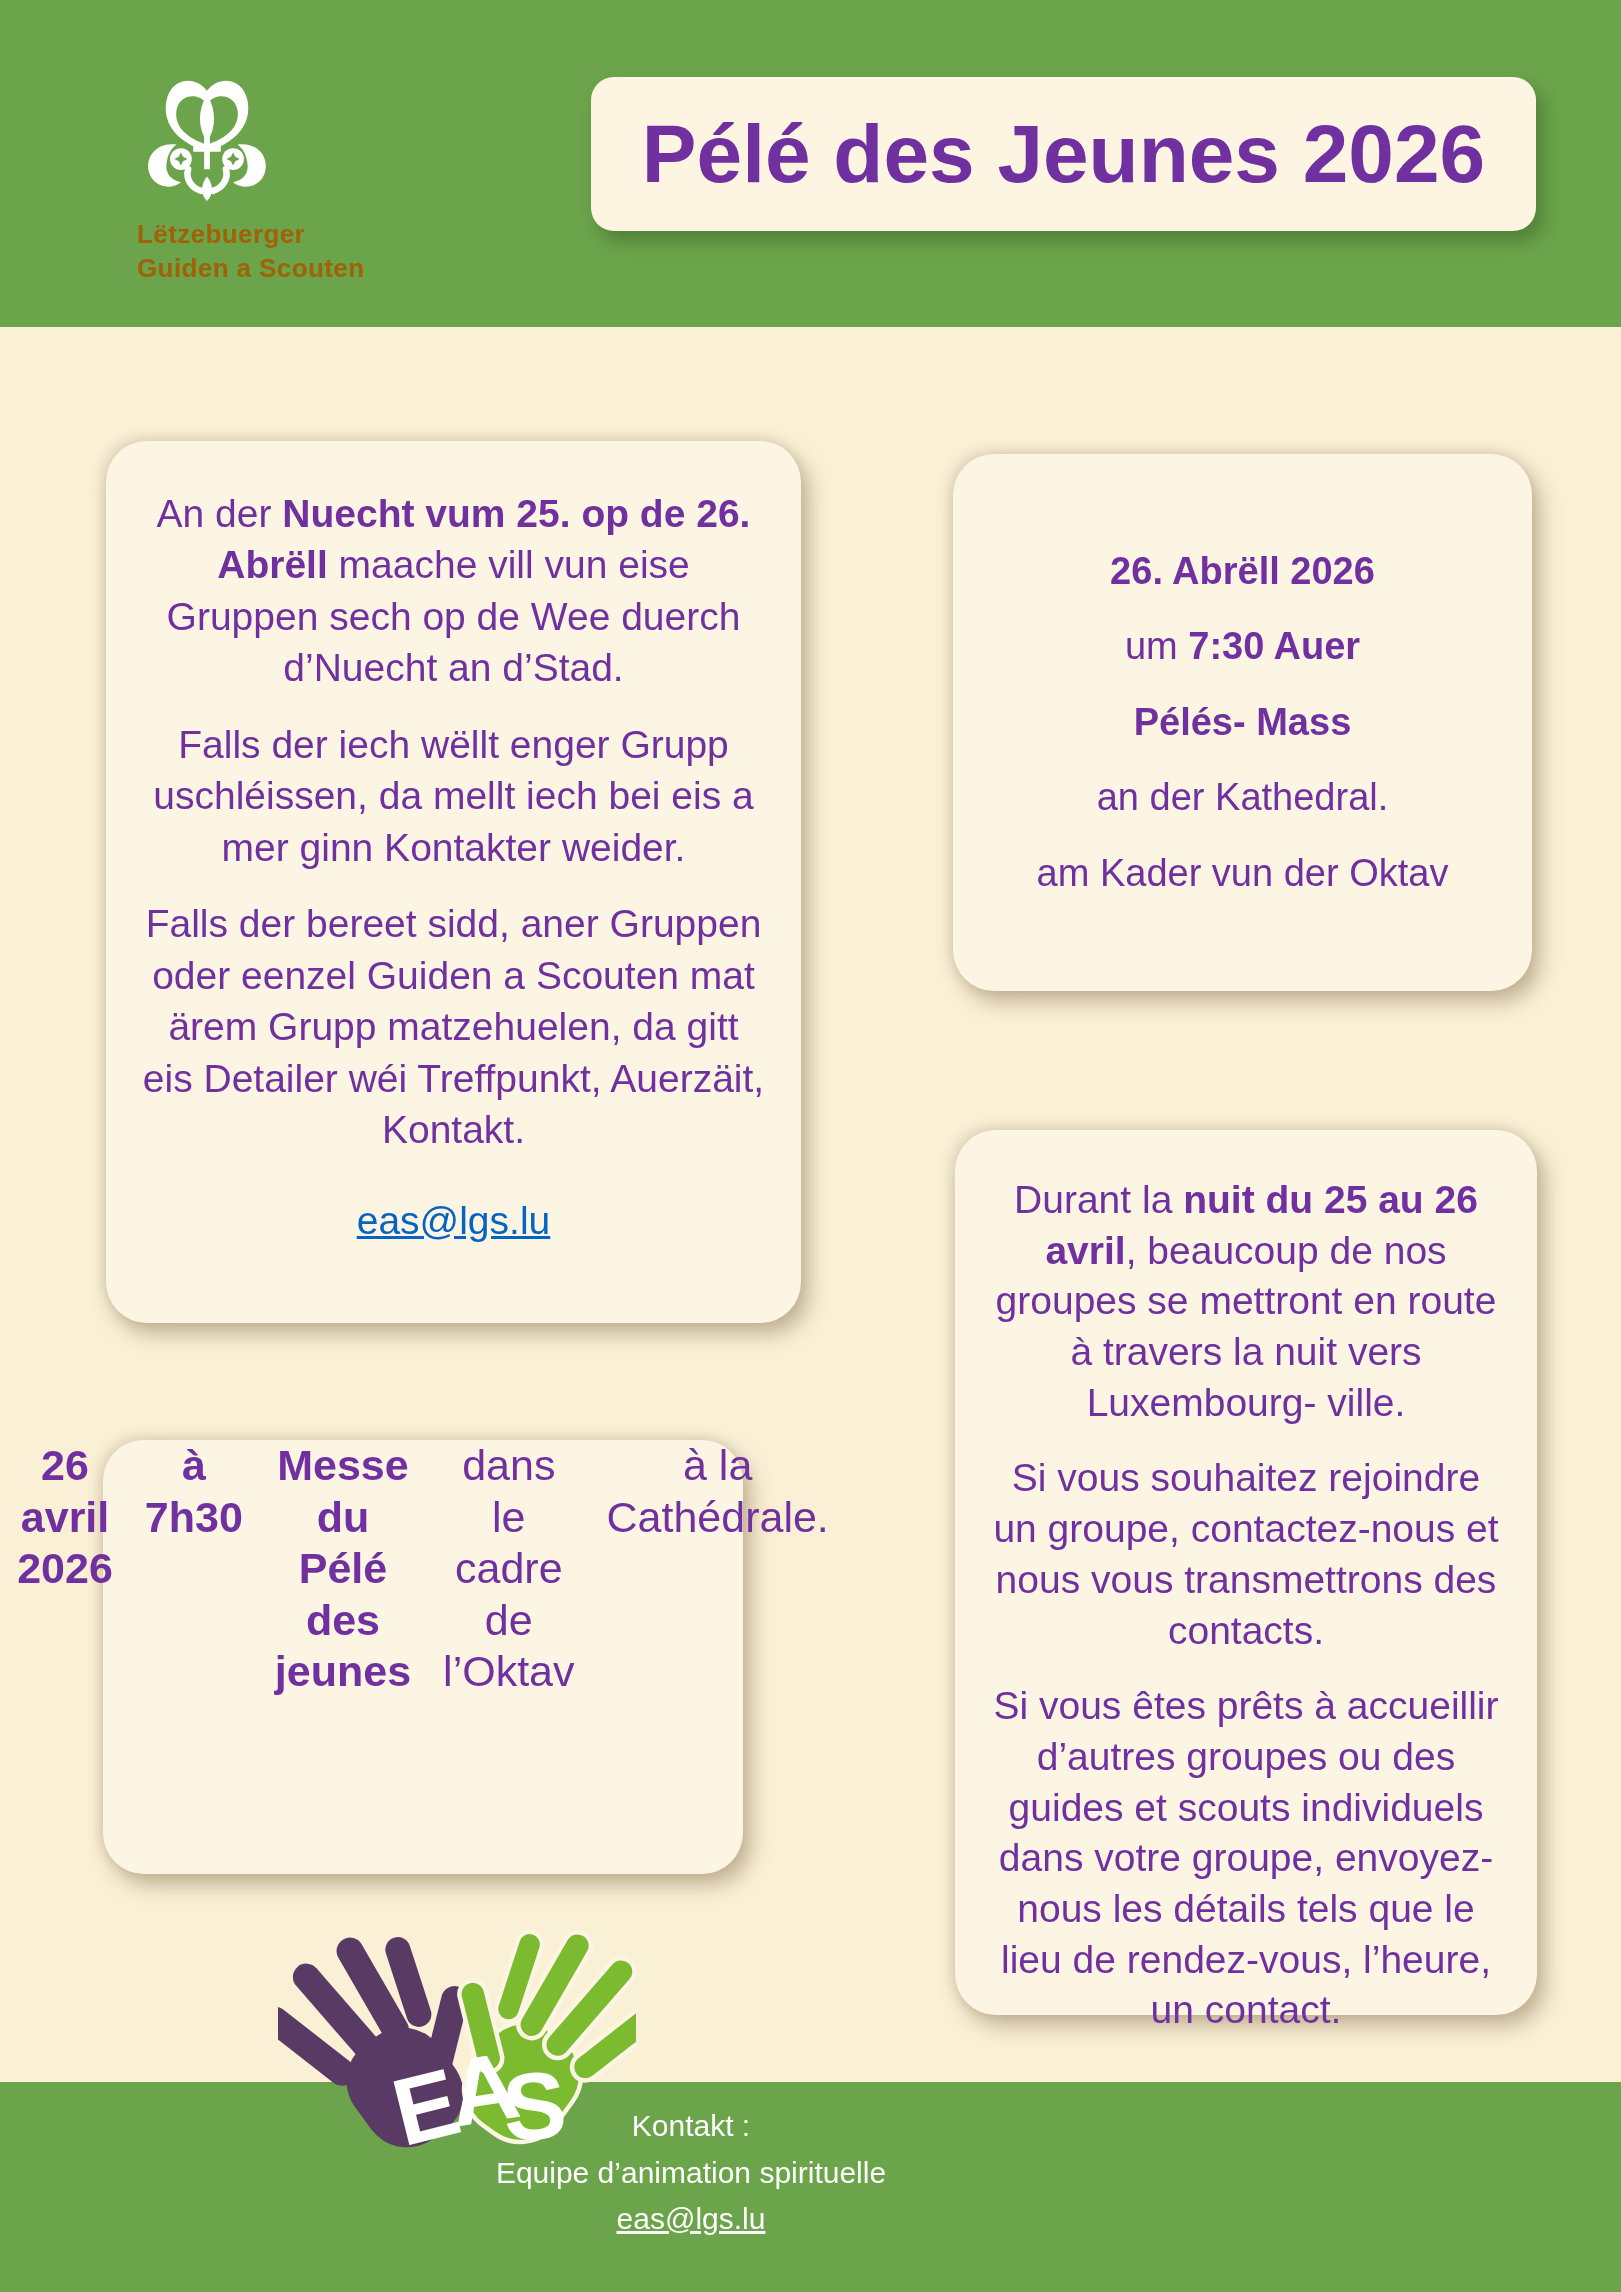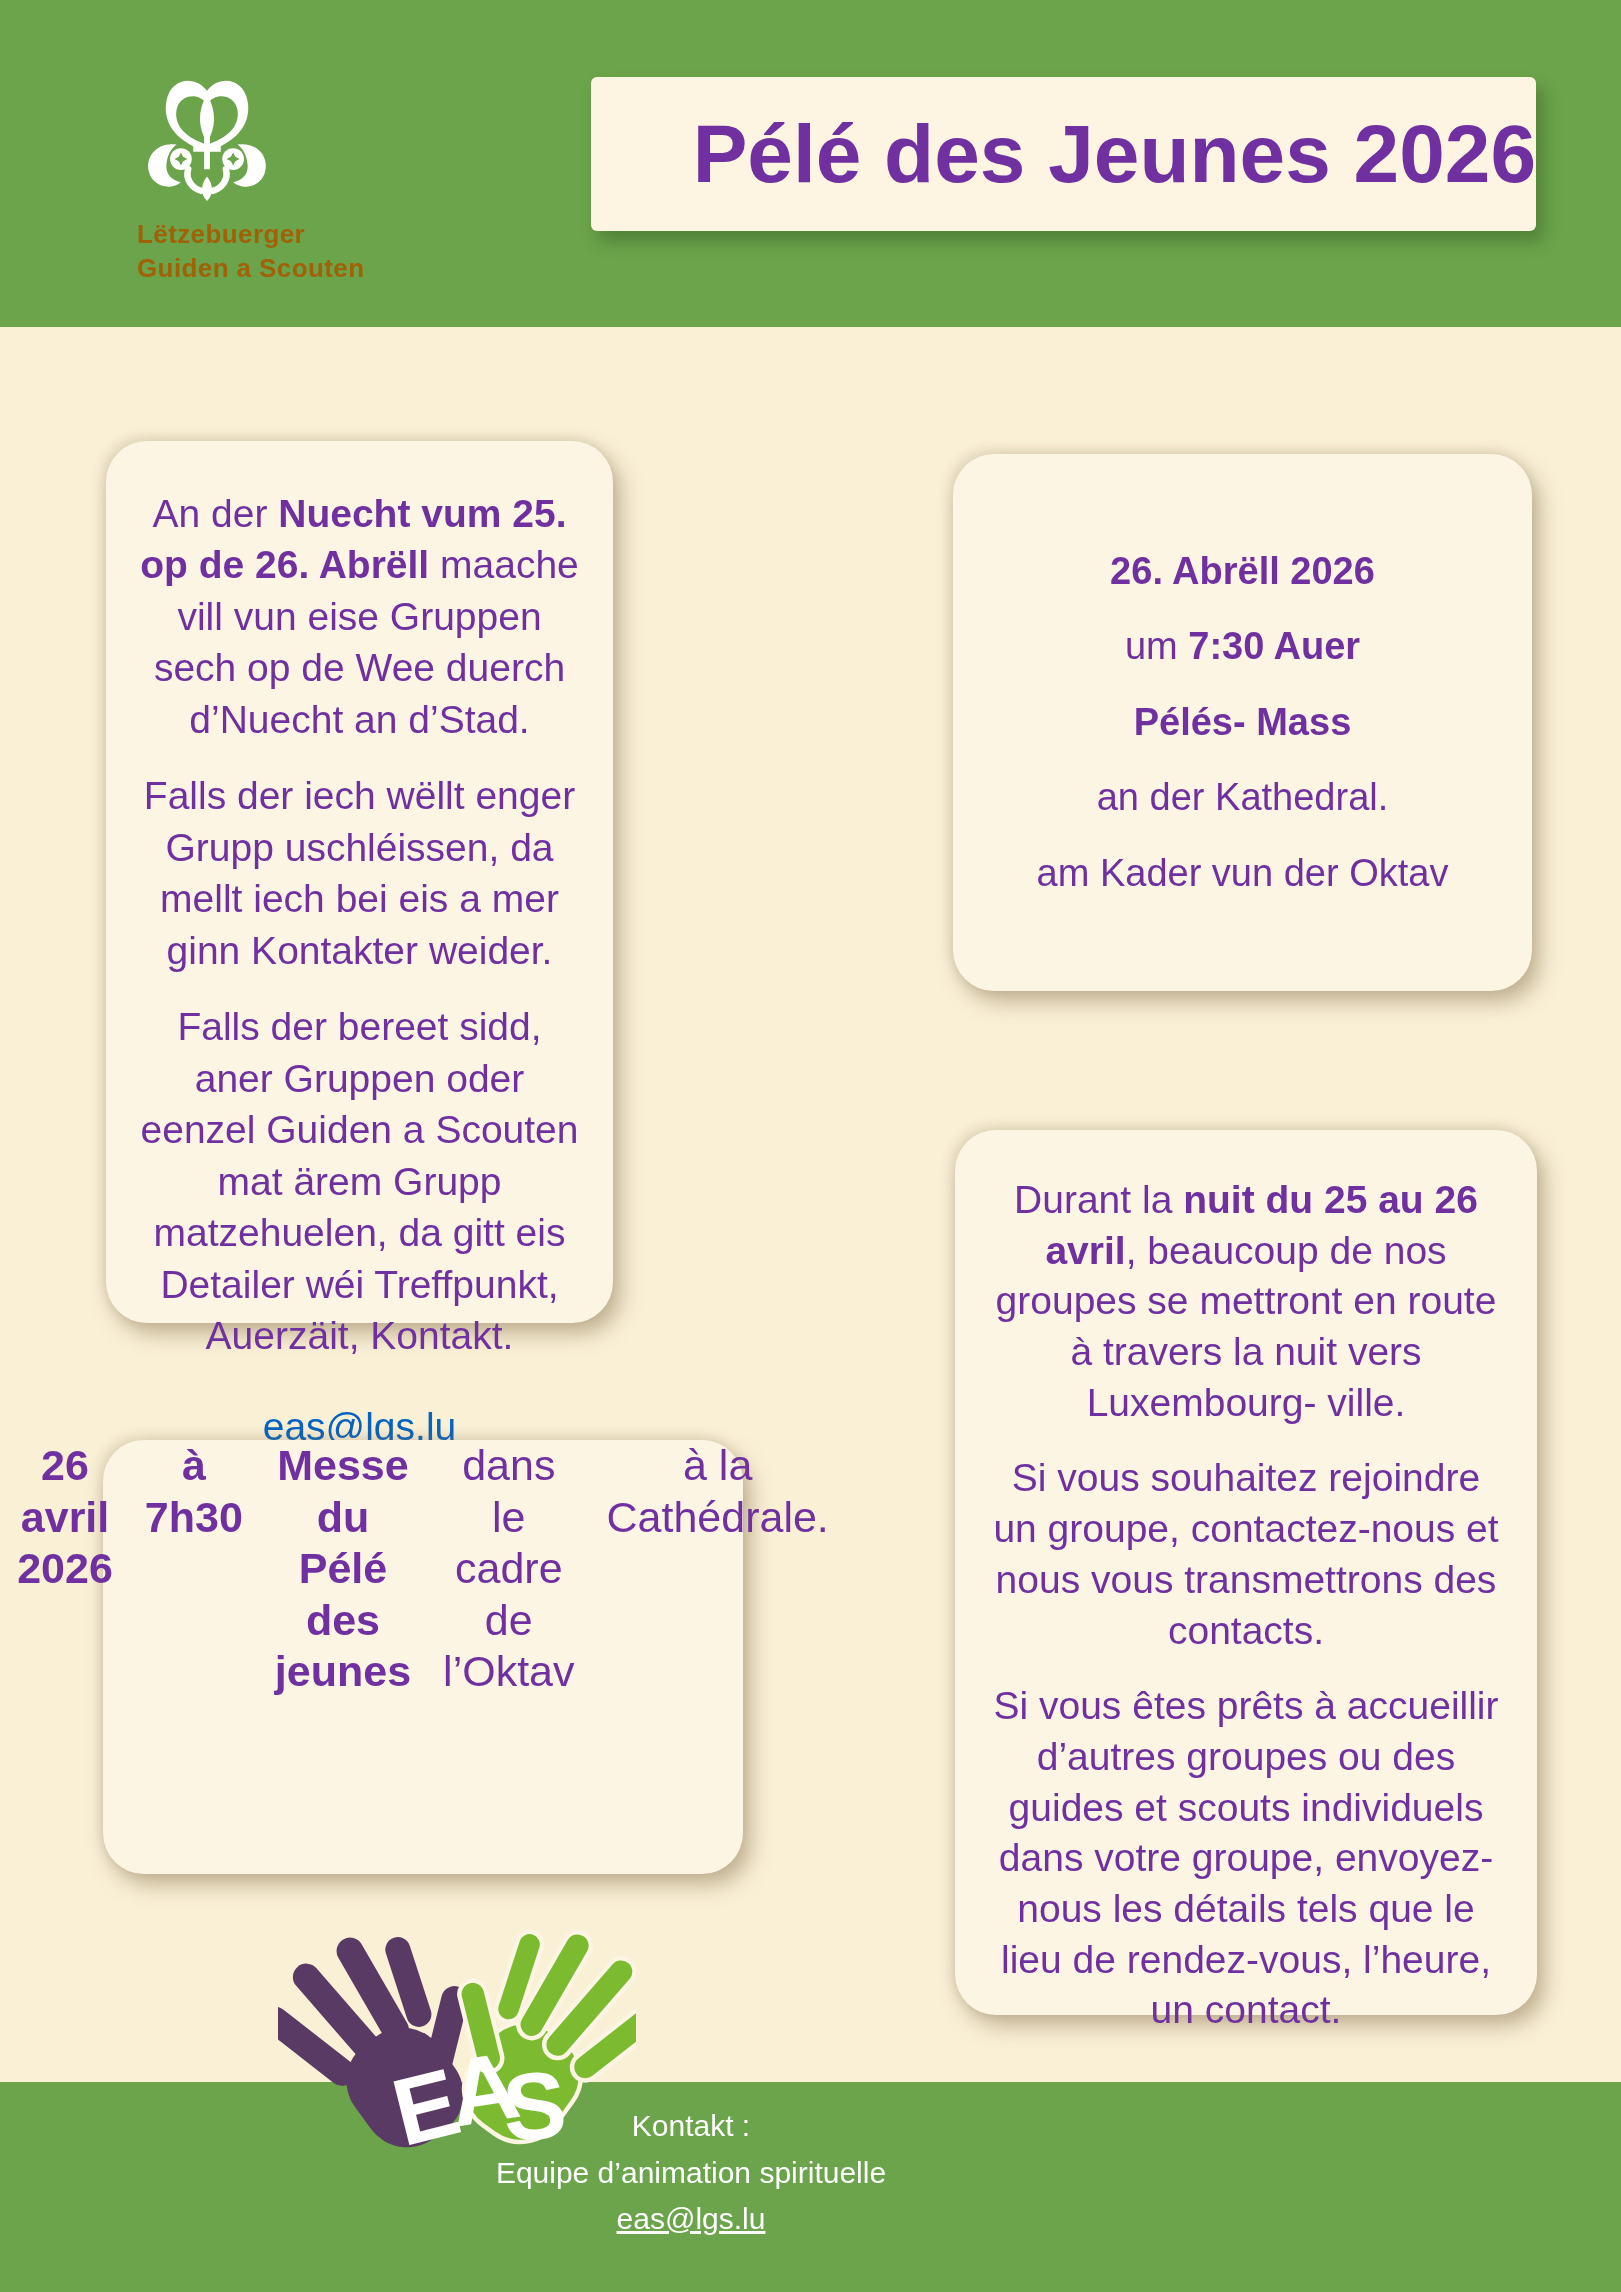--- a/index.html
+++ b/index.html
@@ -16,39 +16,39 @@
   
   .lgs-logo{position:absolute;left:131px;top:72px;width:152px;height:145px;}
   .org-name{
     position:absolute;left:137px;top:218px;color:#a16207;
     font-size:26px;font-weight:700;line-height:1.30;letter-spacing:0.4px;
   }
 
   
   .title-box{
     position:absolute;left:591px;top:77px;width:945px;height:154px;
-    background:#fdf5e2;border-radius:6px;
+    background:#fdf5e2;border-radius:23px;
     box-shadow:7.2px 10.7px 16px rgba(45,80,30,.38);
-    display:flex;align-items:center;justify-content:flex-end;
+    display:flex;align-items:center;justify-content:center;
   }
   .title-box .title{
     color:#7030a0;font-size:82px;font-weight:bold;white-space:nowrap;
   }
 
   
   .card{
     position:absolute;background:#fcf5e3;border-radius:41px;
     box-shadow:7.2px 10.7px 19.7px rgba(140,118,82,.5), -3.6px -3.6px 10.7px rgba(140,118,82,.18);
     color:#7030a0;text-align:center;box-sizing:border-box;
   }
   .card p{margin:0 0 25px 0;}
   .card p:last-child{margin-bottom:0;}
   b{font-weight:bold;}
 
-  .card.nuecht{left:106px;top:441px;width:507px;height:882px;
+  .card.nuecht{left:106px;top:441px;width:695px;height:882px;
     padding:47px 34px 0;font-size:39px;line-height:1.32;}
   .card.nuecht .email-row{margin-top:39px;}
 
   .card.mass-lb{left:953px;top:454px;width:579px;height:537px;
     display:flex;flex-direction:column;justify-content:center;gap:30px;
     font-size:38px;line-height:1.2;padding:0 27px;}
 
   .card.nuit{left:955px;top:1130px;width:582px;height:885px;
     padding:45px 30px 0;font-size:39px;line-height:1.3;text-align:center;}
   .card.nuit .email-row{margin-top:38px;font-weight:bold;}

